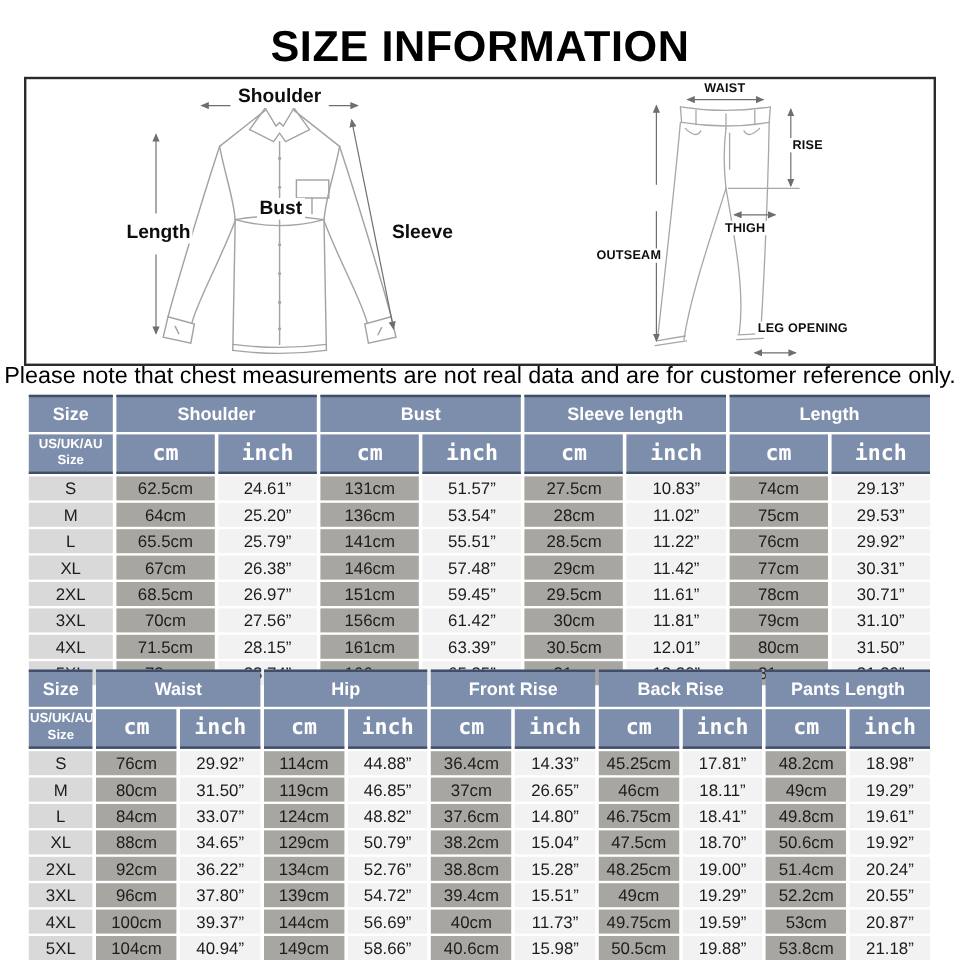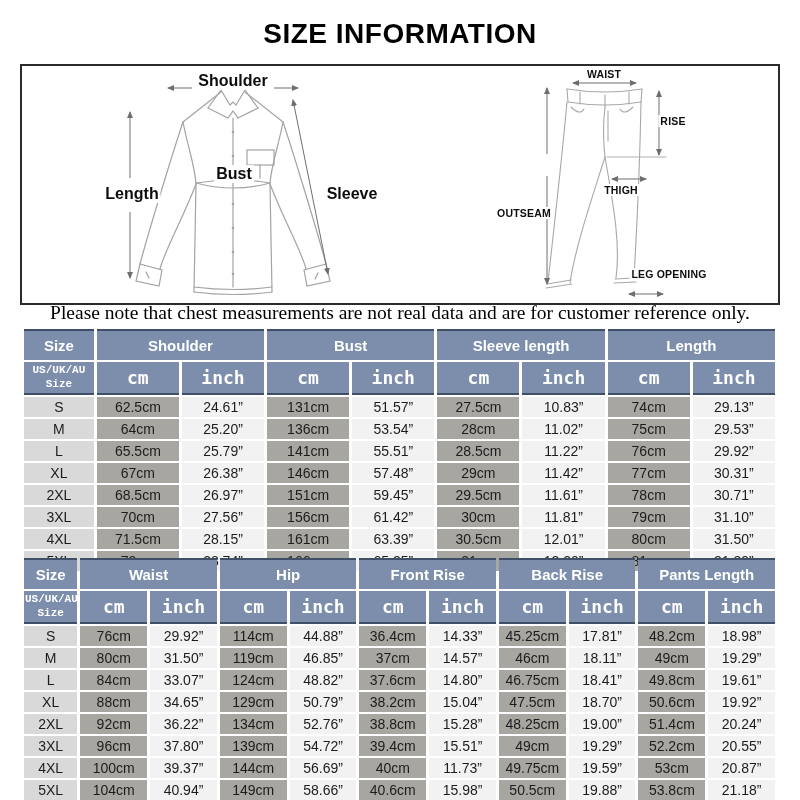--- a/index.html
+++ b/index.html
@@ -1,43 +1,43 @@
 <!DOCTYPE html>
 <html style="--header-bg: #7c8eab; --header-border: #3f4f68; --cm-bg: #a8a6a1; --inch-bg: #f2f2f2; --size-bg: #d9d9d9;"><head>
 <meta charset="utf-8">
 <style>
   html,body{margin:0;padding:0;background:#fff;width:800px;height:800px;overflow:hidden;
     font-family:"Liberation Sans",sans-serif;}
   .page{position:relative;width:800px;height:800px;background:#fff;}
 
   .title{position:absolute;top:18px;left:0;width:800px;text-align:center;
-    font-size:28px;font-weight:800;letter-spacing:.5px;color:#000;}
+    font-size:36px;font-weight:800;letter-spacing:.5px;color:#000;}
 
   .diagram-box{position:absolute;left:20px;top:64px;width:756px;height:237px;
     border:2px solid #2b2b2b;background:#fff;}
   .diagram-box svg{position:absolute;left:0;top:0;}
   .dlabel{position:absolute;transform:translate(-50%,-50%);white-space:nowrap;color:#0d0d0d;background:#fff;padding:0 2px;}
   .dlabel.shirt{font-size:16px;font-weight:700;}
   .dlabel.pants{font-size:10.5px;font-weight:700;letter-spacing:.2px;}
 
   .note{position:absolute;top:302px;left:0;width:800px;text-align:center;
-    font-size:19.5px;color:#000;white-space:nowrap;font-family:Liberation Serif, serif;}
+    font-size:19.5px;color:#000;white-space:nowrap;}
 
   table.size-table{position:absolute;left:21px;width:757px;table-layout:fixed;
     border-collapse:separate;border-spacing:3px 2px;}
   table.t1{top:327px;}
   table.t2{top:556px;}
   th,td{text-align:center;vertical-align:middle;overflow:hidden;}
   th.group{background:var(--header-bg,#7c8eab);color:#fff;font-size:15px;font-weight:700;
     height:27px;border-top:2px solid var(--header-border,#3f4f68);}
   th.unit{background:var(--header-bg,#7c8eab);color:#fff;height:27px;
     font-family:"DejaVu Sans Mono",monospace;font-size:18px;font-weight:700;
     border-bottom:2px solid var(--header-border,#3f4f68);}
   th.sub{background:var(--header-bg,#7c8eab);color:#fff;height:27px;
-    font-family:Liberation Mono, monospace;font-size:11px;font-weight:700;
+    font-family:Liberation Sans, sans-serif;font-size:11px;font-weight:700;
     white-space:pre-line;line-height:1.3;border-bottom:2px solid var(--header-border,#3f4f68);margin-left:45px;}
   td{font-size:14px;color:#1c1c1c;height:18px;}
   td.size{background:var(--size-bg,#d9d9d9);}
   td.cm{background:var(--cm-bg,#a8a6a1);}
   td.inch{background:var(--inch-bg,#f2f2f2);}
 </style>
 </head>
 <body>
 
 <div class="page">
@@ -331,21 +331,21 @@
           <td class="cm">48.2cm</td>
           <td class="inch">18.98”</td>
         </tr>
         <tr>
           <td class="size">M</td>
           <td class="cm">80cm</td>
           <td class="inch">31.50”</td>
           <td class="cm">119cm</td>
           <td class="inch">46.85”</td>
           <td class="cm">37cm</td>
-          <td class="inch">14.57”</td>
+          <td class="inch">26.65”</td>
           <td class="cm">46cm</td>
           <td class="inch">18.11”</td>
           <td class="cm">49cm</td>
           <td class="inch">19.29”</td>
         </tr>
         <tr>
           <td class="size">L</td>
           <td class="cm">84cm</td>
           <td class="inch">33.07”</td>
           <td class="cm">124cm</td>

